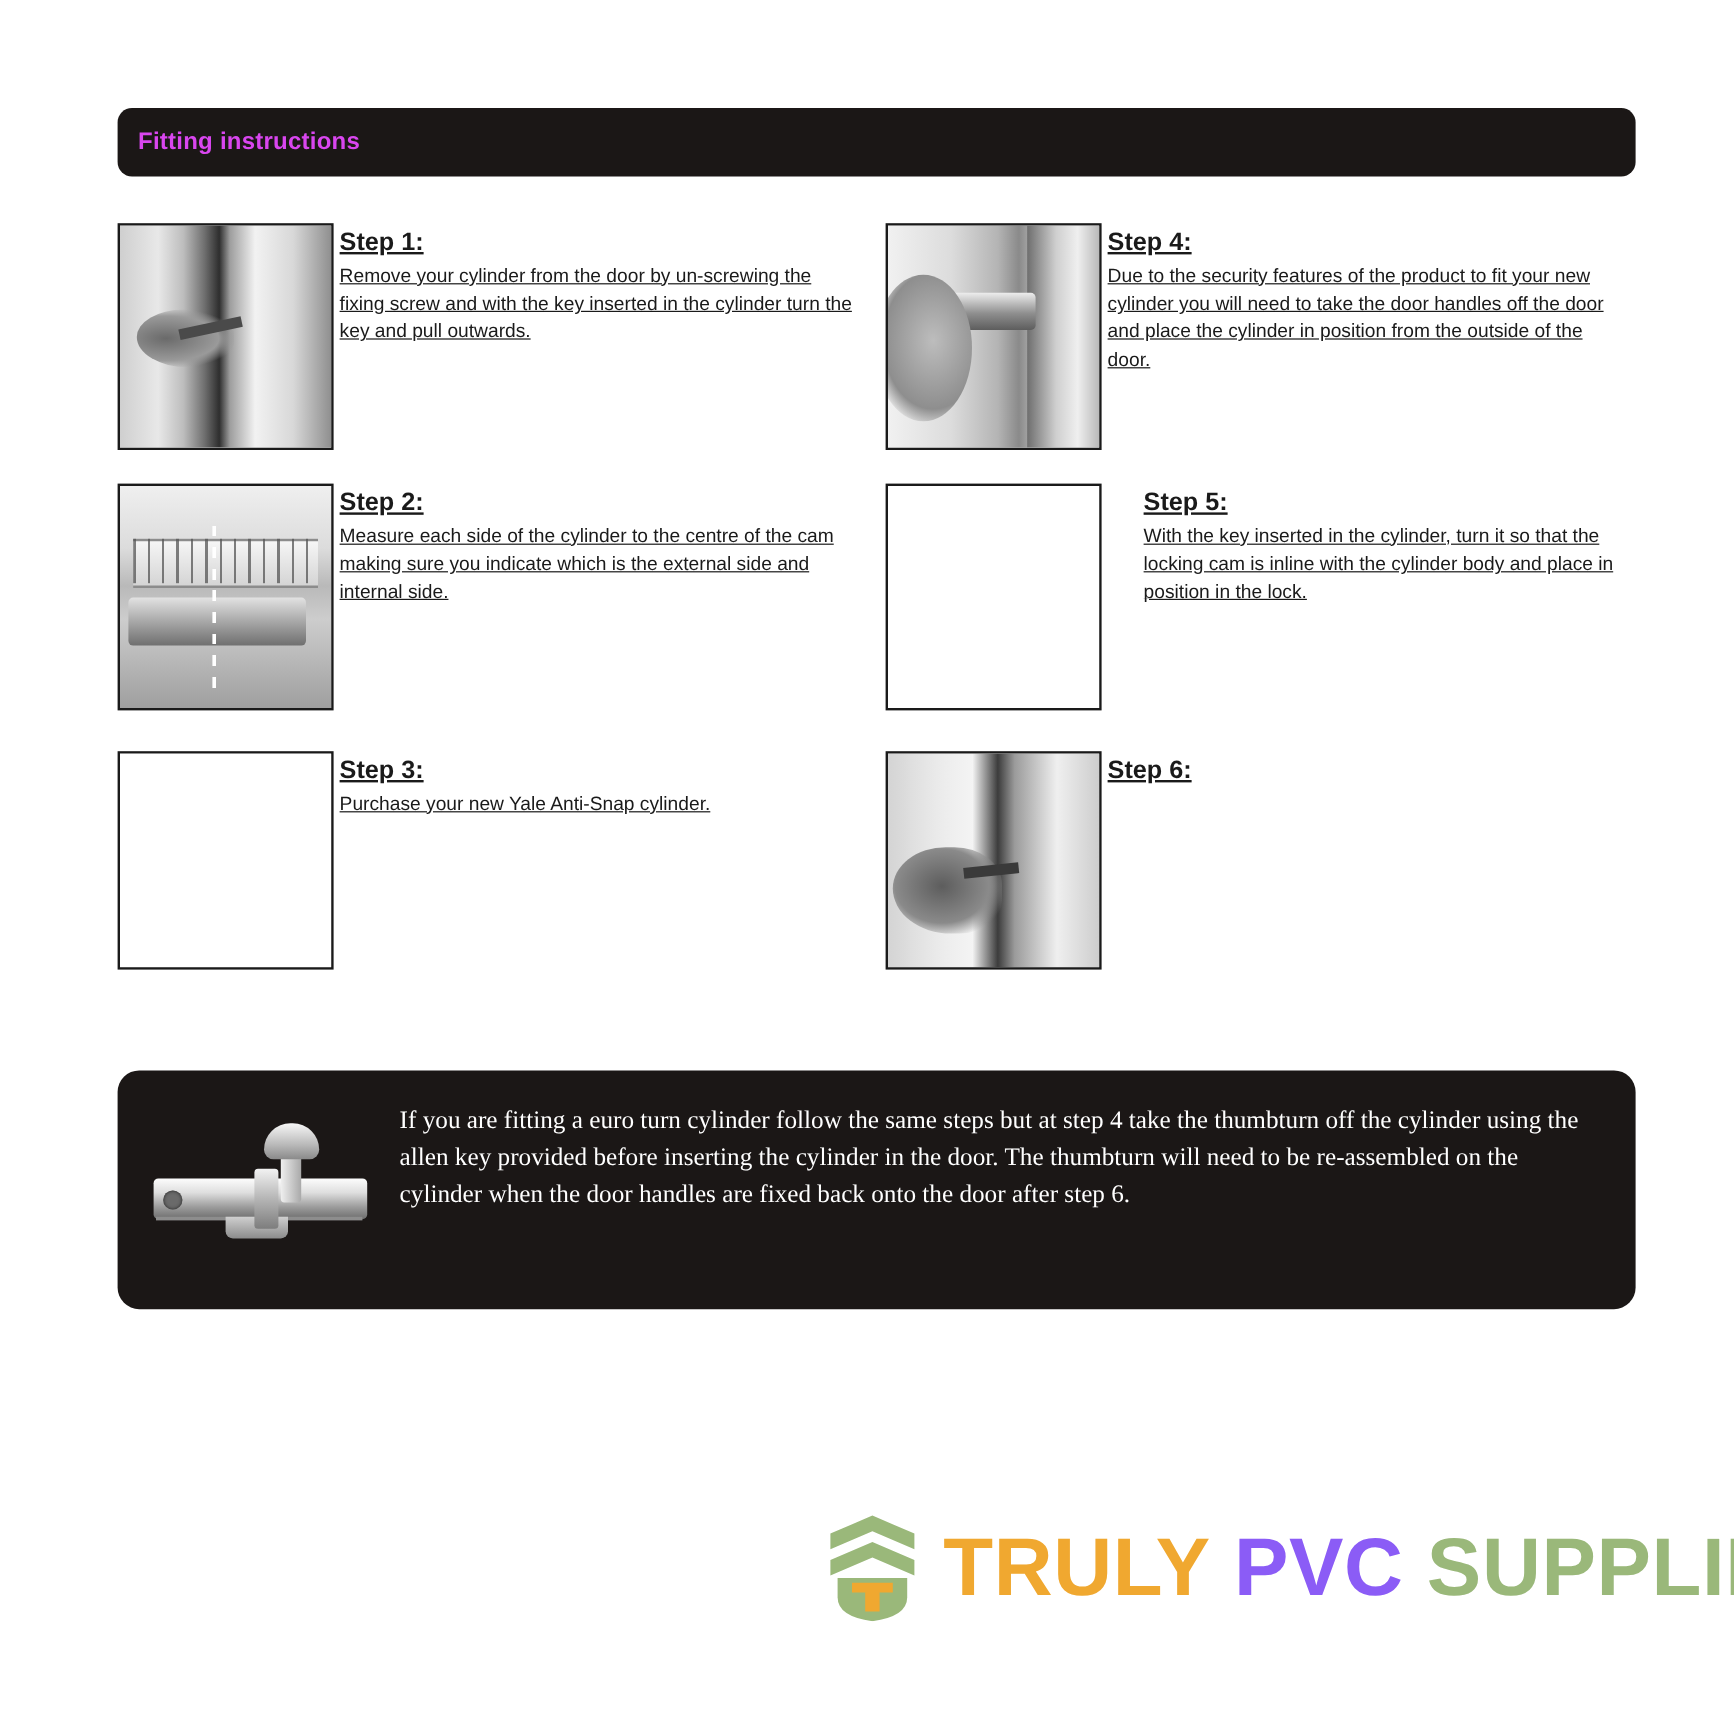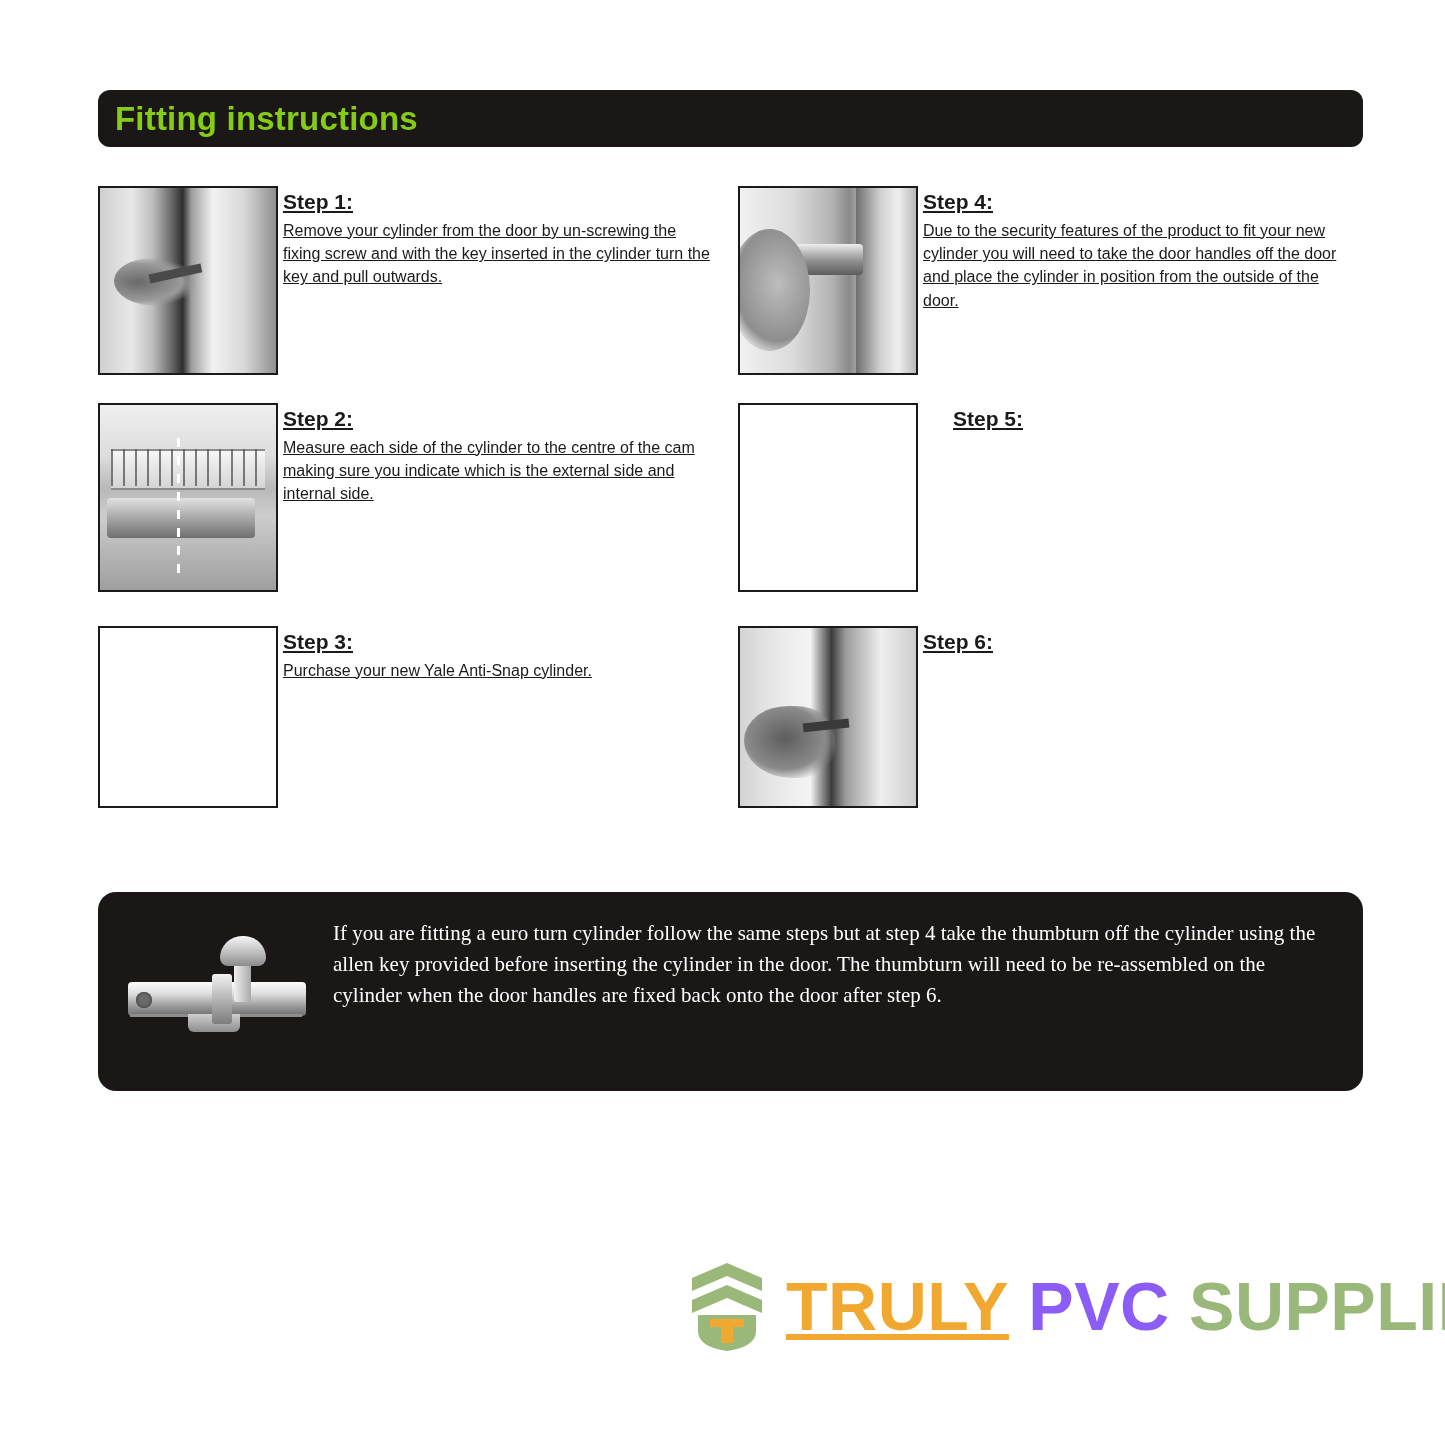--- a/index.html
+++ b/index.html
@@ -27,22 +27,22 @@
     left: 98px;
     top: 90px;
     width: 1265px;
     height: 57px;
     background: #1b1716;
     border-radius: 12px;
     display: flex;
     align-items: center;
   }
   .header-title {
-    color: #84cc16;
-    font-size: 33px;
+    color: #d946ef;
+    font-size: 20px;
     font-weight: bold;
     margin-left: 17px;
     letter-spacing: 0.2px;
   }
 
   
   .steps {
     position: absolute;
     left: 98px;
     top: 186px;
@@ -273,21 +273,21 @@
     margin-right: 20px;
     position: relative;
   }
   .logo-text {
     font-size: 68px;
     font-weight: bold;
     letter-spacing: 0.5px;
     line-height: 1;
     white-space: nowrap;
   }
-  .logo-truly { color: #f0a830; text-decoration: underline; }
+  .logo-truly { color: #f0a830; }
   .logo-pvc { color: #8b5cf6; }
   .logo-supplies { color: #9ab87a; }
 </style>
 </head>
 <body>
 
 <div class="page">
 
   <div class="header-bar">
     <div class="header-title">Fitting instructions</div>
@@ -349,20 +349,21 @@
           <div class="step-text wide">Due to the security features of the product to fit your new cylinder you will need to take the door handles off the door and place the cylinder in position from the outside of the door.</div>
         </div>
       </div>
 
       <div class="step s5">
         <div class="step-thumb">
           <div class="photo blank"></div>
         </div>
         <div class="step-body">
           <div class="step-title">Step 5:</div>
+          <div class="step-text">With the key inserted in the cylinder, turn it so that the locking cam is inline with the cylinder body and place in position in the lock.</div>
         </div>
       </div>
 
       <div class="step s6">
         <div class="step-thumb">
           <div class="photo p6">
             <div class="hand"></div>
             <div class="tool"></div>
           </div>
         </div>

